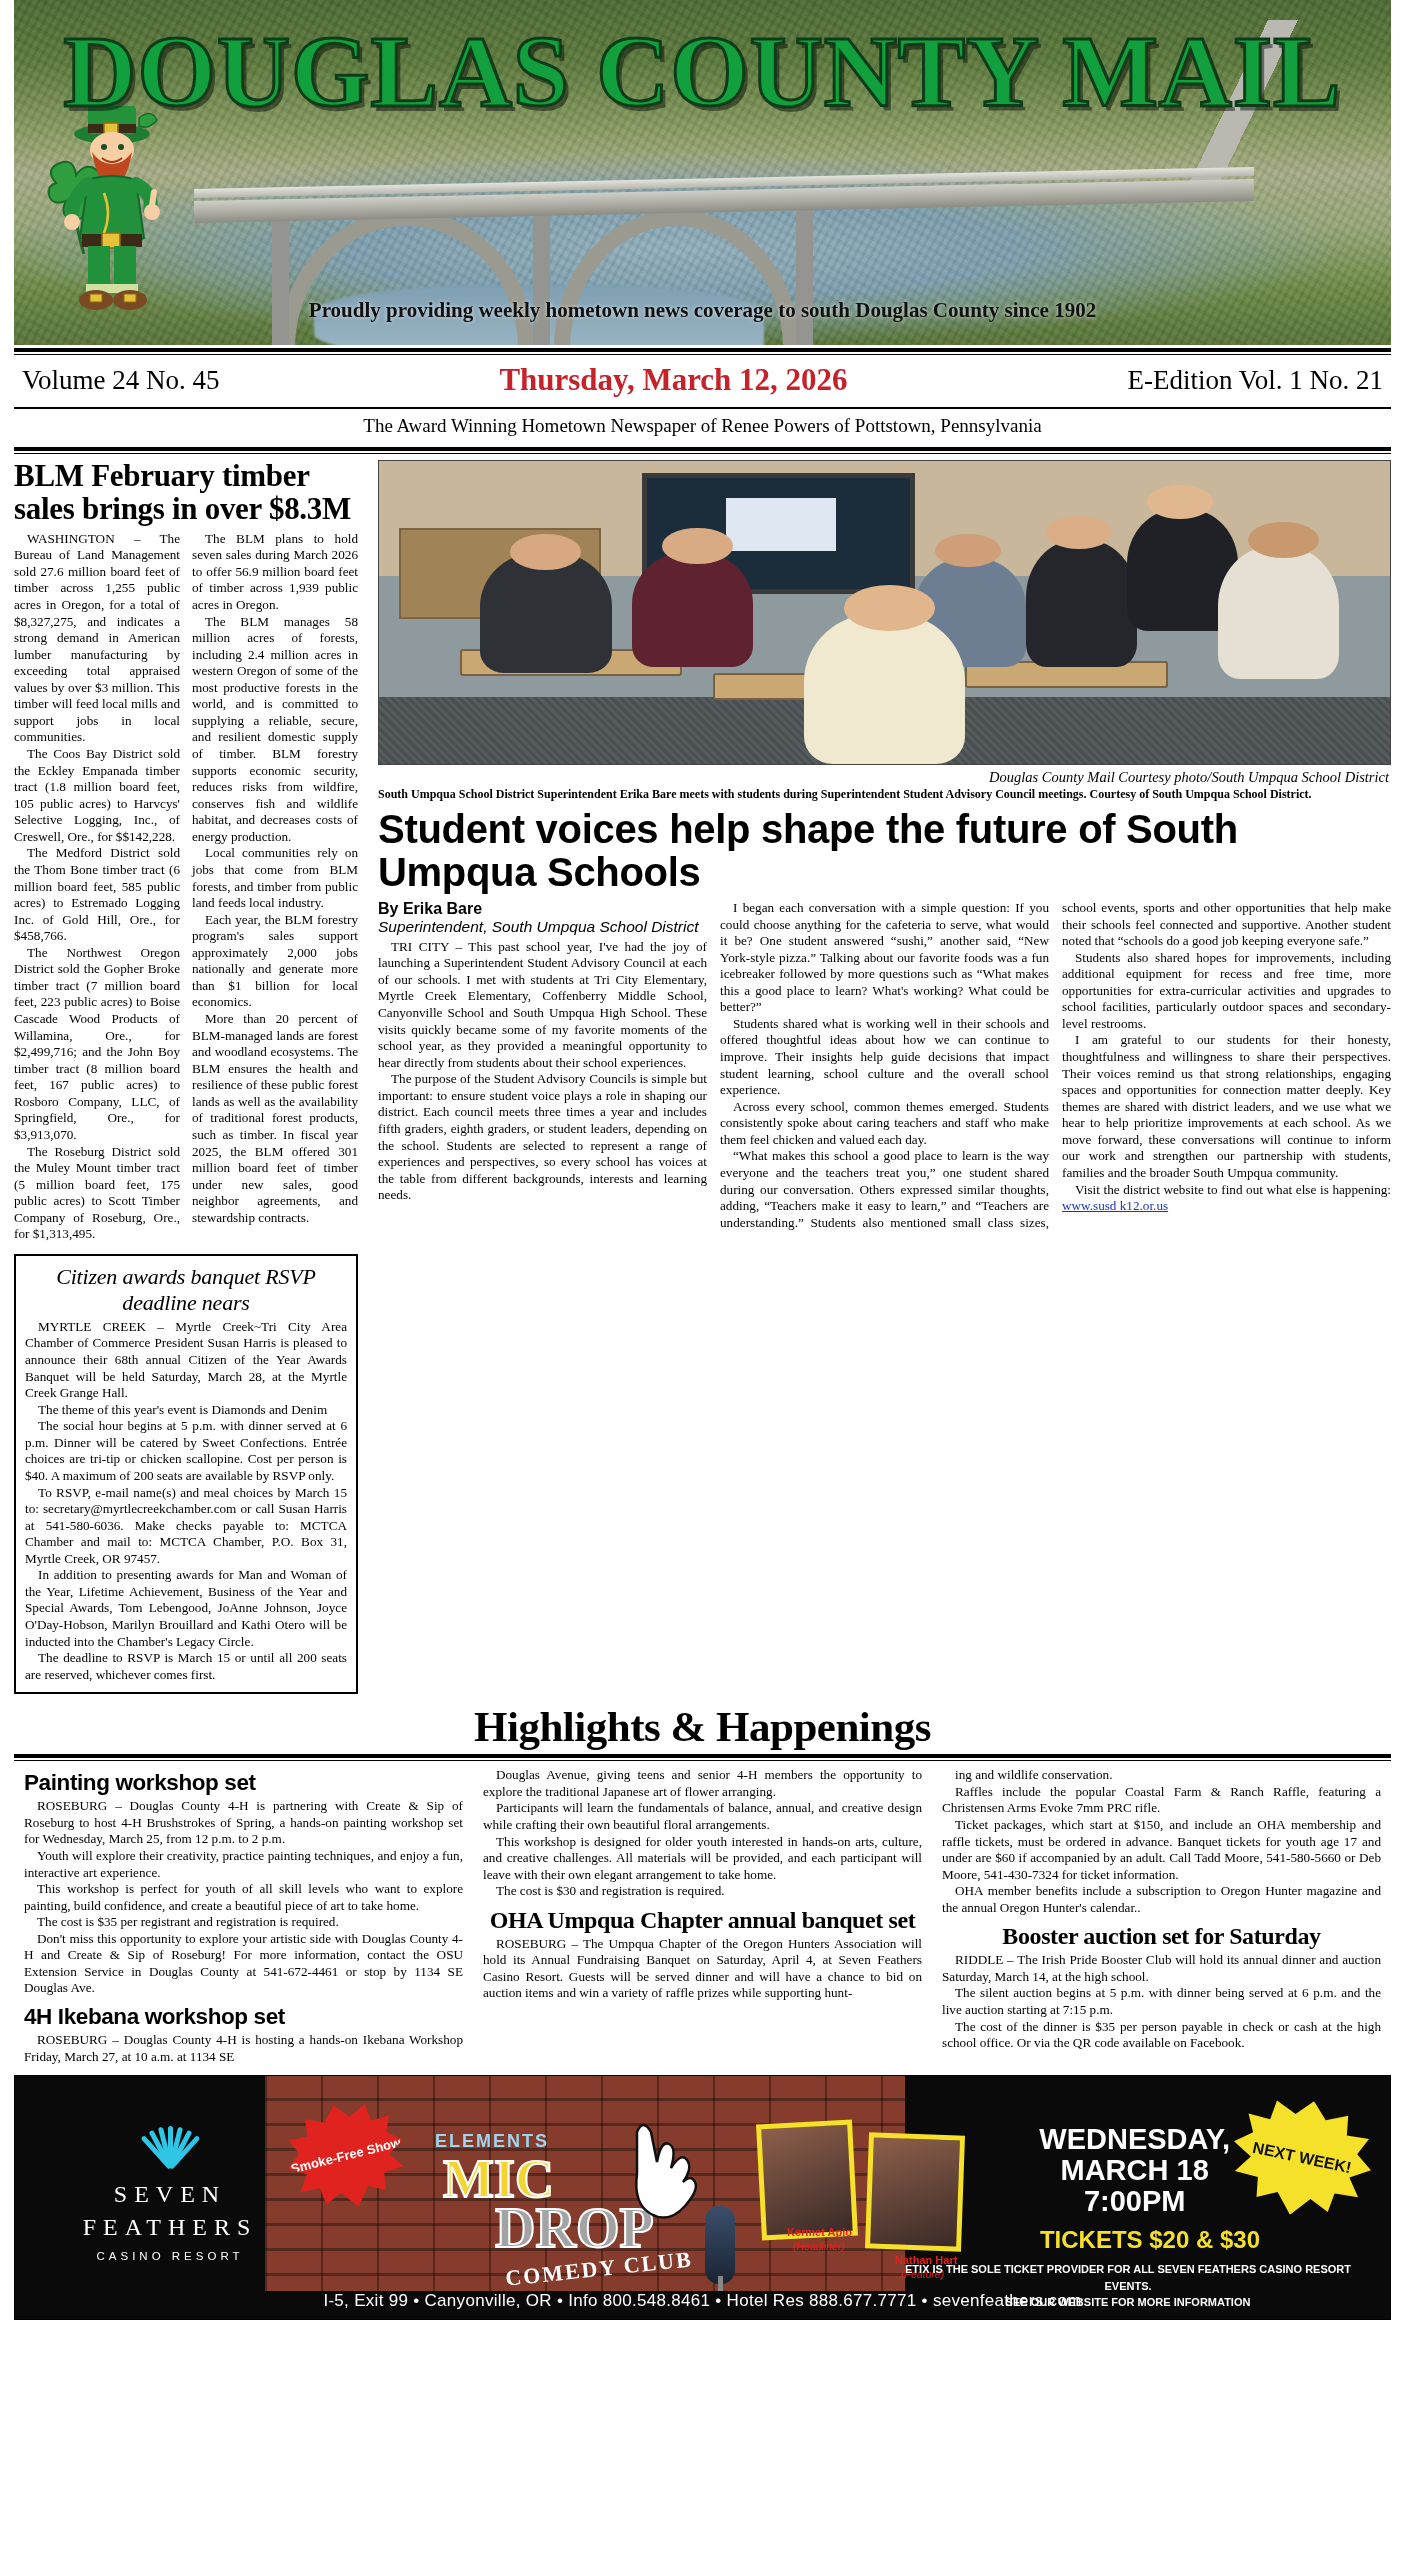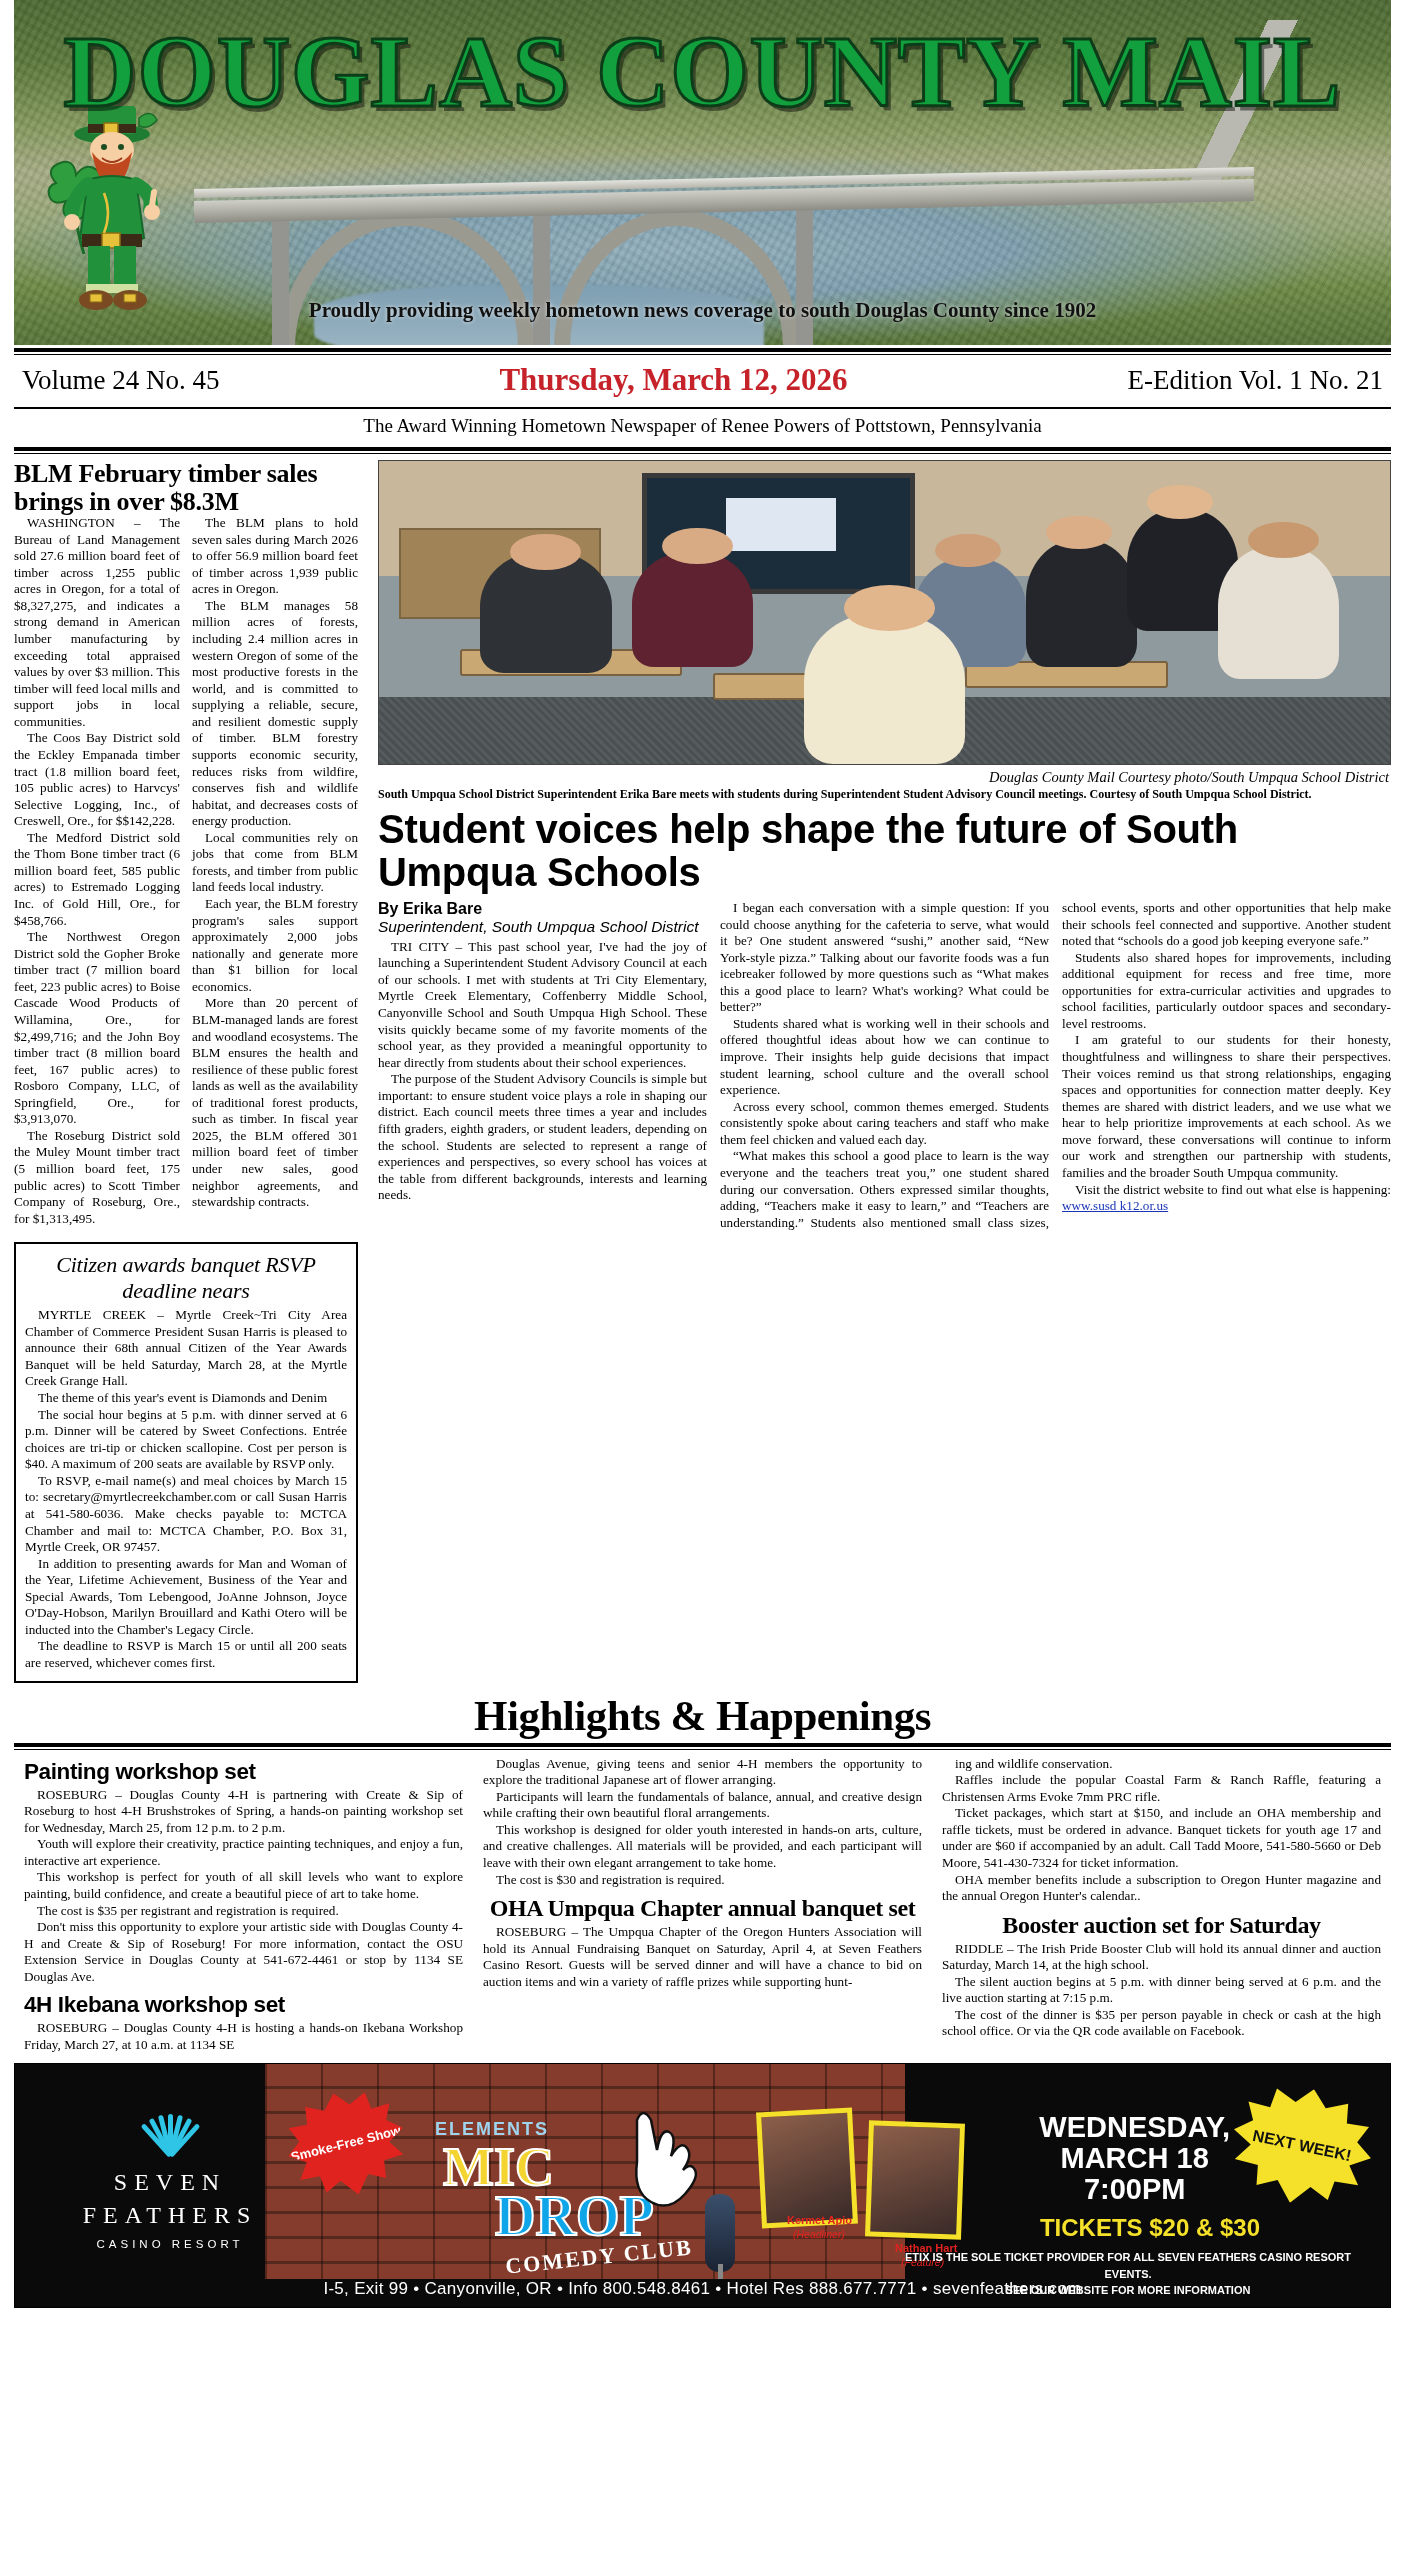--- a/index.html
+++ b/index.html
@@ -93,21 +93,22 @@
   .vol-date{ font-size:31px; font-weight:bold; color:#c5222a; font-family:"Liberation Serif",serif;}
   .awardline{ text-align:center; font-size:19px; padding:6px 0 7px 0; }
 
   
   .topgrid{ display:flex; gap:0; margin-top:6px; }
   .left-top{ width:354px; padding-right:10px; border-right:0; }
   .right-top{ flex:1; padding-left:10px; }
 
   .hl-big{
     font-family:"Liberation Serif", serif;
-    font-weight:bold; font-size:26px; line-height:1.06; letter-spacing:-.3px;
+    font-weight:bold; font-size:31px; line-height:1.06; letter-spacing:-.3px;
+    margin-bottom:5px;
   }
   .cols2{ column-count:2; column-gap:12px; column-rule:none; }
   .body-txt{
     font-family:"Liberation Serif", serif;
     font-size:13.2px; line-height:1.255; text-align:justify;
     hyphens:auto; -webkit-hyphens:auto;
   }
   .body-txt p{ text-indent:13px; margin:0; }
 
   .photo{
@@ -194,21 +195,21 @@
     font-size:13px; line-height:1.15; transform:rotate(-14deg);
     border:0;
   }
   .sb-yellow{
     right:18px; top:24px; width:140px; height:116px; background:#f5e02a; color:#111;
     clip-path:polygon(50% 0,61% 14%,76% 6%,78% 23%,94% 22%,88% 37%,100% 48%,86% 58%,95% 73%,78% 74%,76% 91%,62% 83%,50% 100%,38% 83%,24% 91%,22% 74%,5% 73%,14% 58%,0 48%,12% 37%,6% 22%,22% 23%,24% 6%,39% 14%);
     font-size:16px; transform:rotate(12deg);
   }
   .mic-elements{ position:absolute; left:420px; top:55px; color:#9fd4ef; font-family:"Liberation Sans", sans-serif; font-weight:bold; font-size:18px; letter-spacing:2px;}
   .mic-word{ position:absolute; left:428px; top:72px; font-family:"Liberation Serif", serif; font-weight:bold; font-size:54px; color:#f3d431; -webkit-text-stroke:2px #fff; }
-  .drop-word{ position:absolute; left:480px; top:120px; font-family:"Liberation Serif", serif; font-weight:bold; font-size:56px; color:#0ea5e9; -webkit-text-stroke:2px #fff;}
+  .drop-word{ position:absolute; left:480px; top:120px; font-family:"Liberation Serif", serif; font-weight:bold; font-size:56px; color:#a3a3a3; -webkit-text-stroke:2px #fff;}
   .comedy-word{ position:absolute; left:490px; top:180px; font-family:"Liberation Serif", serif; font-weight:bold; font-size:22px; color:#fff; letter-spacing:2px; transform:rotate(-6deg);}
   .mic-stand{ position:absolute; left:690px; top:130px; width:30px; height:78px; background:linear-gradient(to bottom,#3b4f6b,#1a2333); border-radius:14px;}
   .mic-pole{ position:absolute; left:703px; top:200px; width:5px; height:15px; background:#888;}
   .headshot{ position:absolute; width:96px; height:116px; border:5px solid #f5e02a; background:linear-gradient(160deg,#8d5f4a,#3a2a28); overflow:hidden;}
   .hs1{ left:744px; top:46px; transform:rotate(-3deg); }
   .hs2{ left:852px; top:58px; transform:rotate(2deg); }
   .hs-name{ position:absolute; color:#e0231f; font-family:"Liberation Sans", sans-serif; font-weight:bold; font-size:11px; }
   .hs-role{ position:absolute; color:#e0231f; font-family:"Liberation Sans", sans-serif; font-style:italic; font-size:10.5px; }
   .ad-when{ position:absolute; right:160px; top:48px; text-align:center; color:#fff; font-family:"Liberation Sans", sans-serif; font-weight:bold; line-height:1.06;}
   .ad-when .d1{ font-size:29px; }

